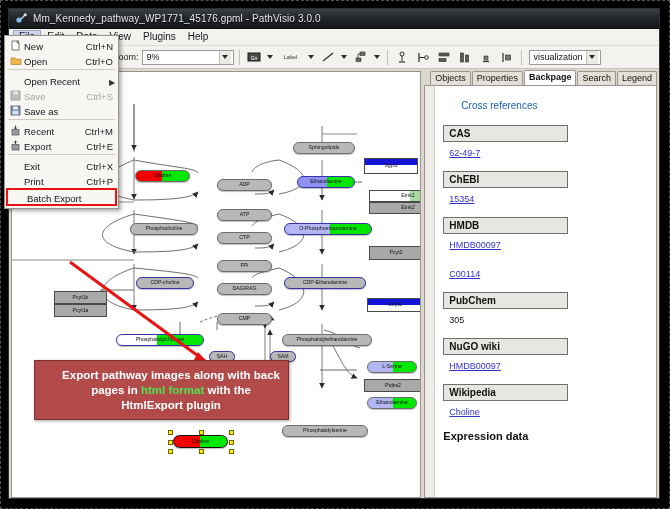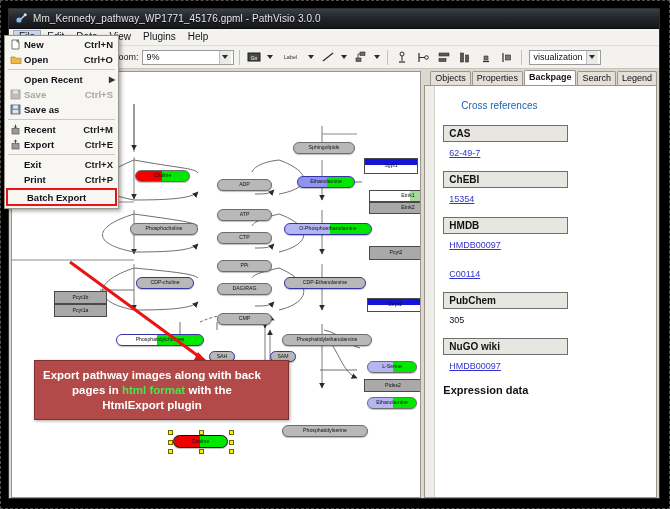--- a/index.html
+++ b/index.html
@@ -72,21 +72,21 @@
   .expr-title{font-weight:bold;font-size:11px;color:#111;margin:10px 0 0 0;}
 
   
   .statusbar{flex:0 0 14px;background:#f1efea;border-top:1px solid #cbc6bc;display:flex;
      align-items:center;padding:0 3px;}
   .status-text{font-size:8px;color:#1a1a1a;white-space:nowrap;}
 
   
   .menu-pop{position:absolute;left:4px;top:35px;width:113px;background:#f7f6f3;
      border:1px solid #9a958c;box-shadow:2px 2px 4px rgba(0,0,0,.35);z-index:80;padding:1px 0;}
-  .mrow{display:flex;align-items:center;height:15px;font-size:9.5px;color:#10131a;padding:0 2px;font-weight:bold;}
+  .mrow{display:flex;align-items:flex-end;height:15px;font-size:9.5px;color:#10131a;padding:0 2px;}
   .mrow .mico{width:17px;height:13px;display:flex;align-items:center;justify-content:center;flex:0 0 17px;}
   .mrow .mlabel{flex:1 1 auto;}
   .mrow .maccel{color:#1a1a1a;padding-right:3px;}
   .mrow.dim .mlabel,.mrow.dim .maccel{color:#a6a6a6;}
   .mrow .msub{width:8px;text-align:center;font-size:8px;color:#333;}
   .msep{height:1px;background:#cfcac1;margin:2px 3px;}
   .mrow.boxed{border:2px solid #e81313;margin:1px 1px;height:14px;}
 
   
   .pw{position:absolute;inset:0;}
@@ -94,21 +94,21 @@
   .node{position:absolute;box-sizing:border-box;display:flex;align-items:center;
      justify-content:center;font-size:5.2px;color:#111;text-align:center;line-height:1;}
   .metab{border:1px solid #6d6d6d;border-radius:8px;background:#b8b8b8;
      box-shadow:0 1px 1px rgba(0,0,0,.25);}
   .gene{border:1px solid #4a4a4a;background:#a9a9a9;}
   .lbl{position:relative;z-index:3;padding:0 1px;}
 
   
   .callout{position:absolute;left:22px;top:288px;width:253px;height:58px;
      background:#b14a48;border:1px solid #7e2f2e;display:flex;align-items:center;
-     justify-content:flex-start;z-index:30;box-shadow:1px 1px 3px rgba(0,0,0,.35);}
+     justify-content:flex-end;z-index:30;box-shadow:1px 1px 3px rgba(0,0,0,.35);}
   .callout .ctxt{color:#fff;font-weight:bold;font-size:11.5px;text-align:center;line-height:15px;
      padding:0 8px;}
   .callout .hl{color:#4ee24e;}
 
   .selnode{position:absolute;z-index:35;}
   .handle{position:absolute;width:3px;height:3px;background:#ffec00;border:1px solid #6b6600;}
 </style>
 </head>
 <body>
 
@@ -455,20 +455,24 @@
                   <div><span class="xref-val" style="color: rgb(51, 51, 204);">C00114</span></div>
                 </div>
                 <div class="xref-block">
                   <div class="xref-head">PubChem</div>
                   <div><span class="xref-val plain">305</span></div>
                 </div>
                 <div class="xref-block">
                   <div class="xref-head">NuGO wiki</div>
                   <div><span class="xref-val" style="color: rgb(51, 51, 204);">HMDB00097</span></div>
                 </div>
+                <div class="xref-block">
+                  <div class="xref-head">Wikipedia</div>
+                  <div><span class="xref-val" style="color: rgb(51, 51, 204);">Choline</span></div>
+                </div>
               </div>
             <div class="expr-title">Expression data</div>
           </div>
         </div>
       </div>
     </div>
 
   </div>
 
   <div class="menu-pop" id="file-menu">

